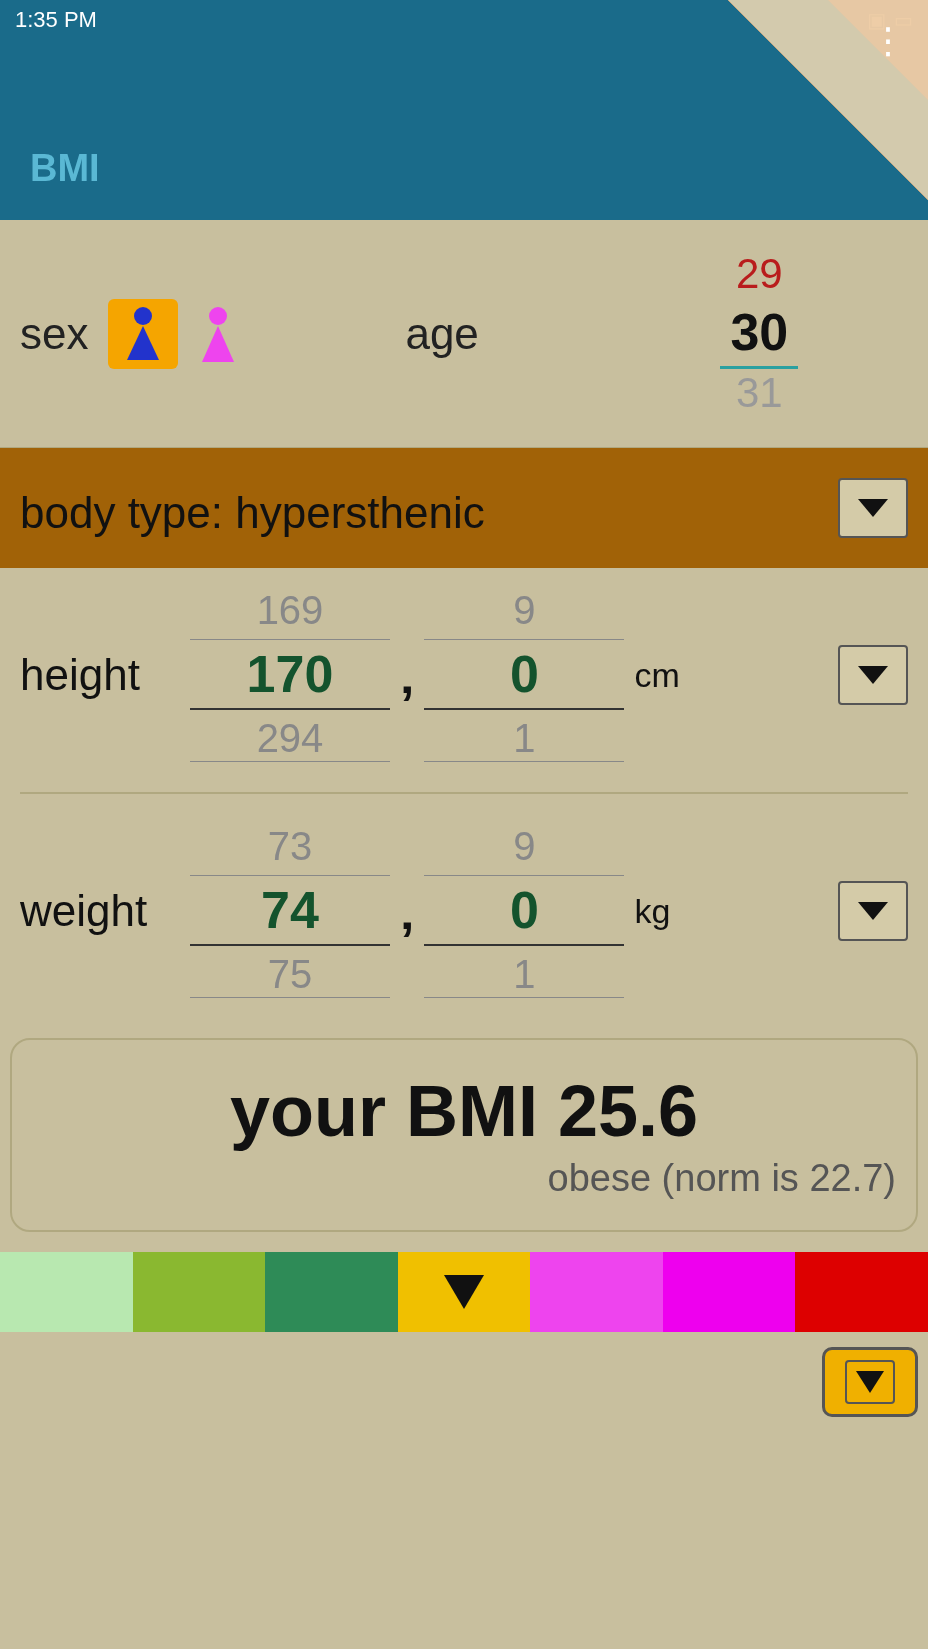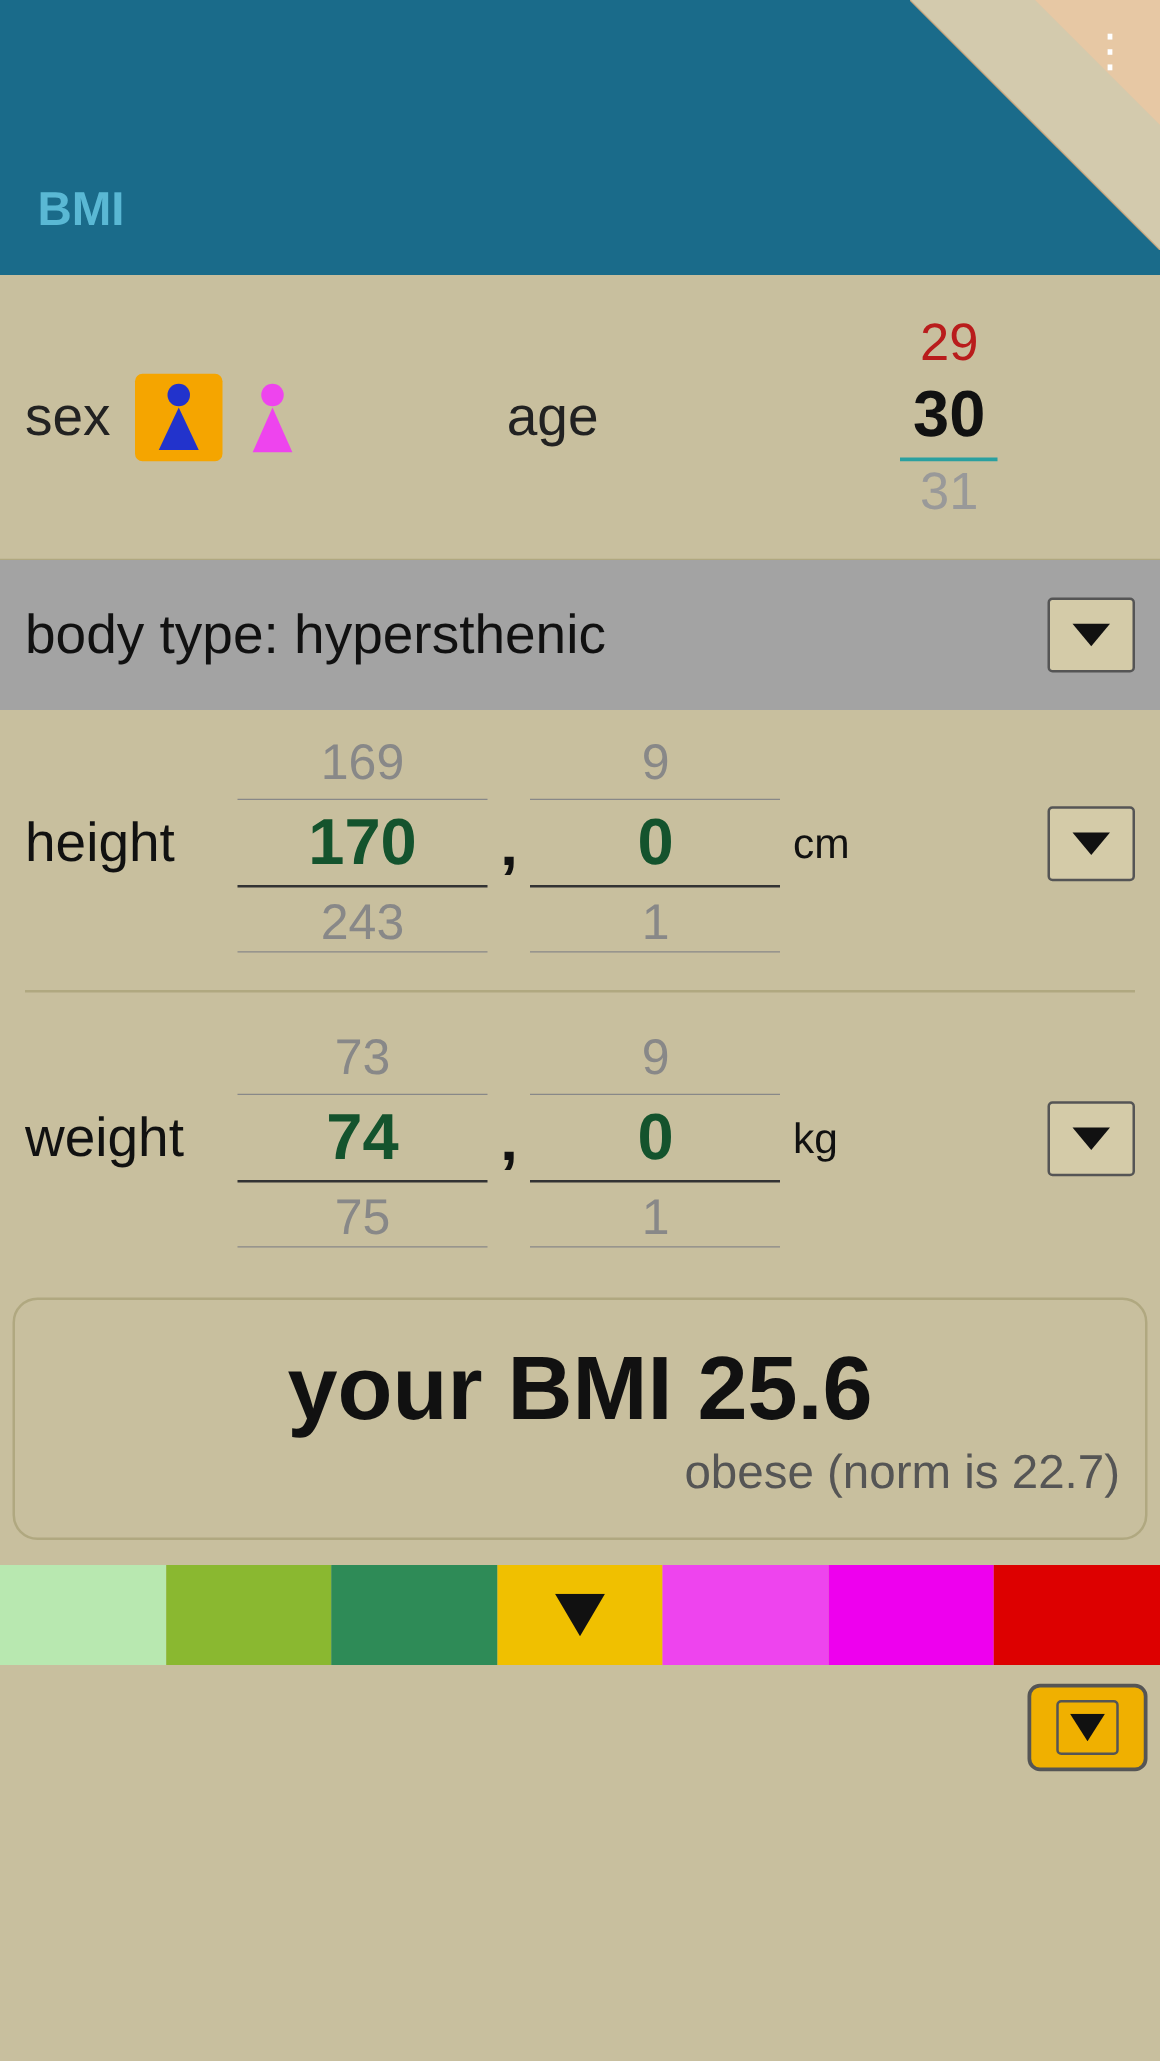--- a/index.html
+++ b/index.html
@@ -130,23 +130,23 @@
     }
 
     .age-value-below {
       font-size: 42px;
       color: #999;
     }
 
     
     .body-type-row {
       display: flex;
-      align-items: center;
+      align-items: flex-end;
       padding: 30px 20px;
-      background: #a3a3a3;
+      background: #a16207;
     }
 
     .body-type-text {
       font-size: 44px;
       color: #111;
       flex: 1;
     }
 
     .dropdown-btn {
       width: 70px;
@@ -340,20 +340,27 @@
       gap: 8px;
       align-items: center;
       color: white;
       font-size: 20px;
     }
   </style>
 </head>
 <body>
 
 <div class="header">
+  <div class="status-bar">
+    <span class="status-time">1:35 PM</span>
+    <div class="status-icons">
+      <span>▣</span>
+      <span>▭</span>
+    </div>
+  </div>
 
 
   <div class="page-curl-inner">
     <svg width="200" height="200" viewBox="0 0 200 200" style="position:absolute;top:0;right:0;">
       <polygon points="0,0 200,0 200,200" fill="#e8d5b0" opacity="0.9"></polygon>
       <polygon points="100,0 200,0 200,100" fill="#f0c8a0" opacity="0.7"></polygon>
       <line x1="0" y1="0" x2="200" y2="200" stroke="#c8a880" stroke-width="1"></line>
     </svg>
   </div>
 
@@ -402,21 +409,21 @@
   </button>
 </div>
 
 <div class="measurement-section">
   <div class="measurement-row">
     <span class="measurement-label">height</span>
 
     <div class="scroll-picker">
       <span class="picker-above">169</span>
       <span class="picker-current">170</span>
-      <span class="picker-below">243</span>
+      <span class="picker-below">294</span>
     </div>
 
     <span class="picker-dot">‚</span>
 
     <div class="scroll-picker">
       <span class="picker-above">9</span>
       <span class="picker-current">0</span>
       <span class="picker-below">1</span>
     </div>
 

